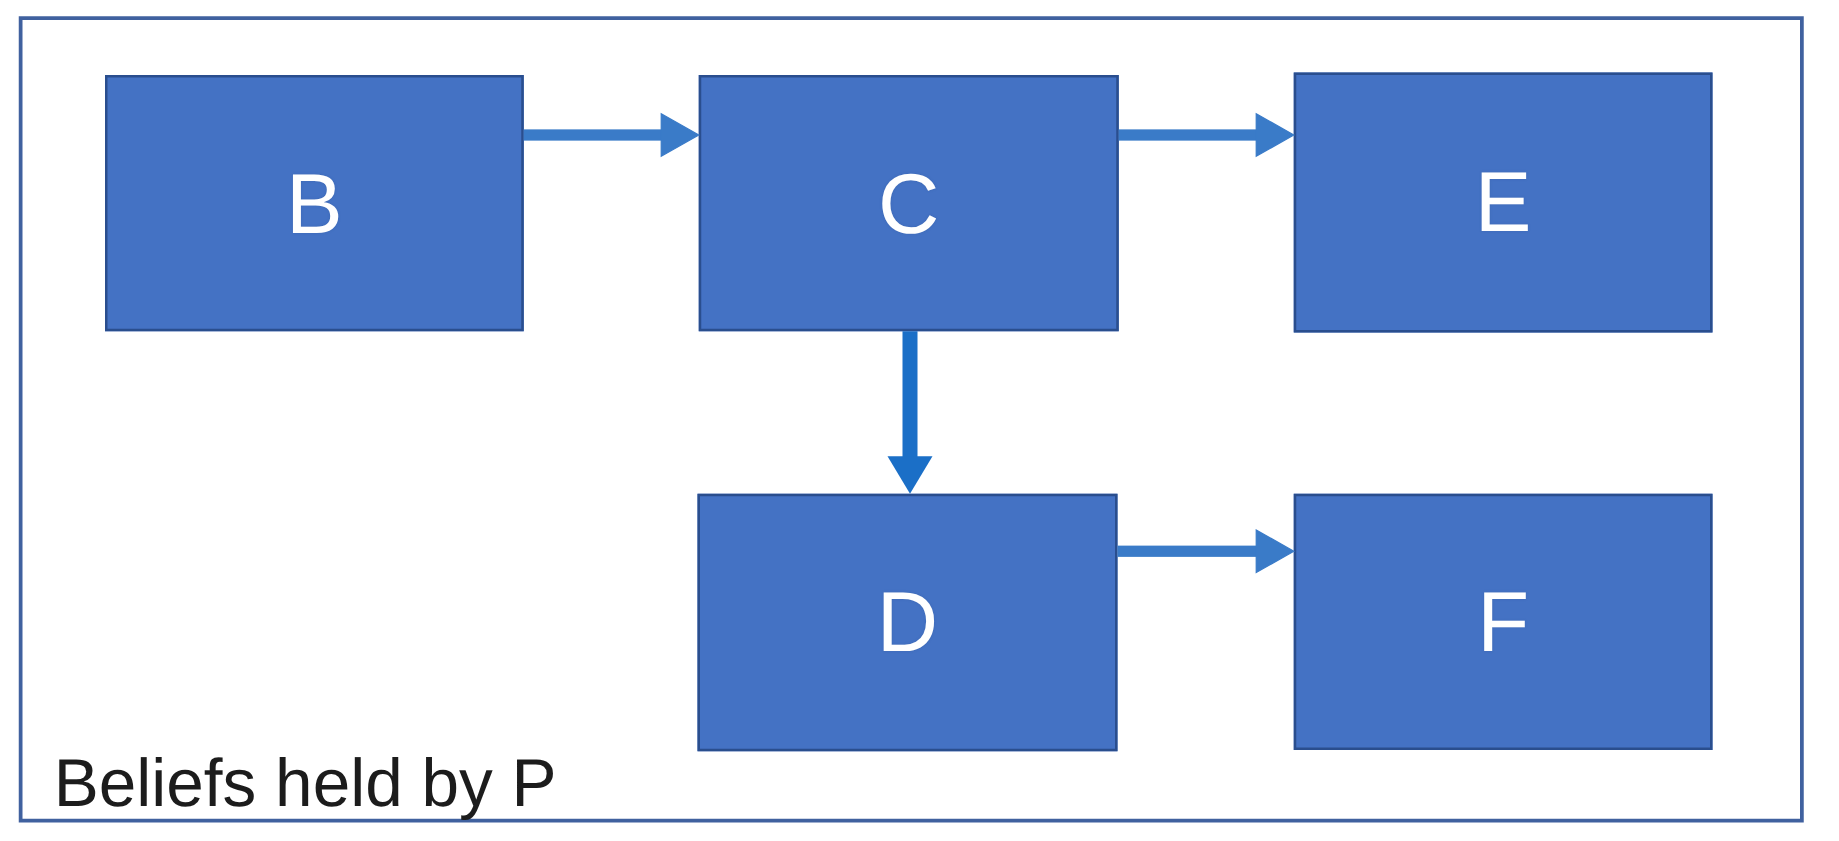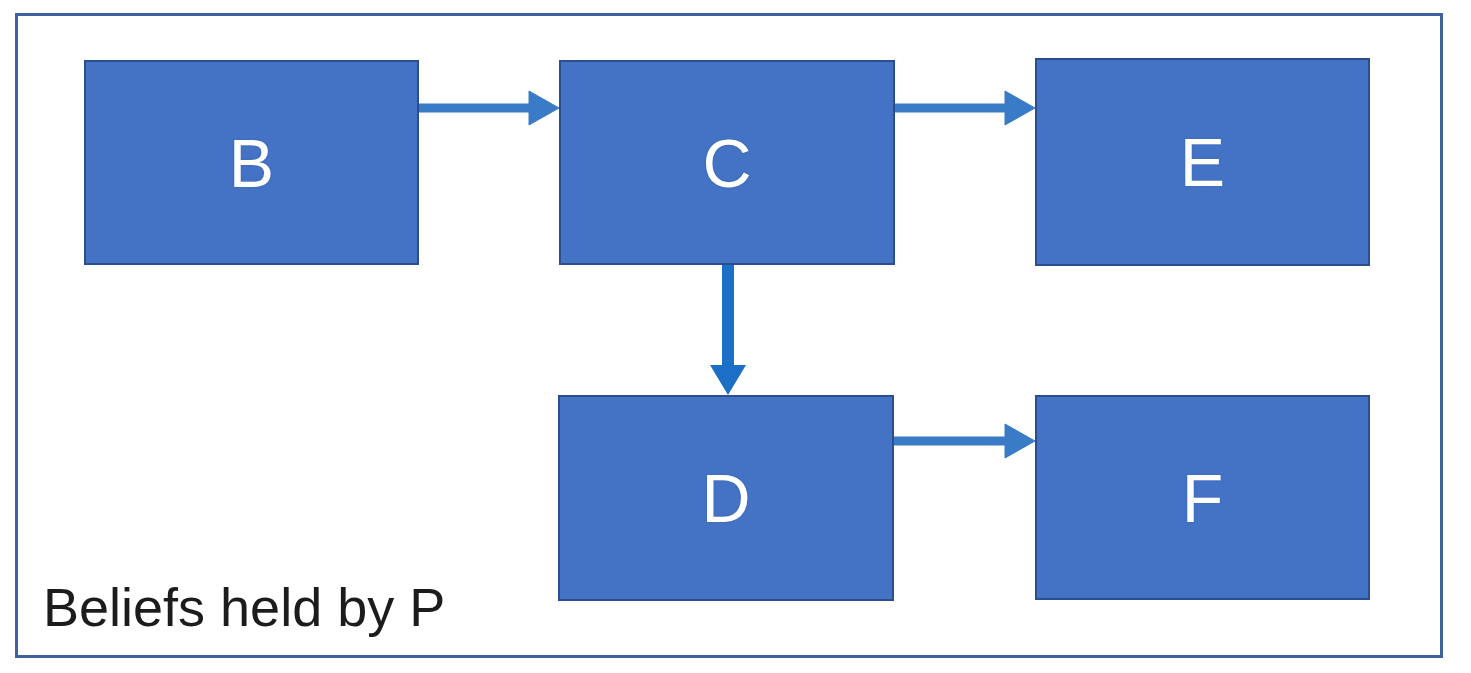--- a/index.html
+++ b/index.html
@@ -55,21 +55,21 @@
   .arrow .shaft-h { fill: var(--connector-h); }
   .arrow .head-h  { fill: var(--connector-h); stroke: var(--connector-h); stroke-width: 1; }
   .arrow .shaft-v { fill: var(--connector-v); }
   .arrow .head-v  { fill: var(--connector-v); }
   .arrow-b-c { left: 419px; top: 88px;  width: 140px; height: 40px; }
   .arrow-c-e { left: 895px; top: 88px;  width: 140px; height: 40px; }
   .arrow-d-f { left: 894px; top: 421px; width: 141px; height: 40px; }
   .arrow-c-d { left: 708px; top: 265px; width: 40px;  height: 130px; }
   .caption {
     position: absolute;
-    left: 43px; top: 576px;
+    left: 43px; top: 596px;
     font-size: 54px;
     color: var(--caption-color);
     letter-spacing: 0px;
     white-space: nowrap;
   }
 </style>
 </head>
 <body>
 
 <div class="canvas">

